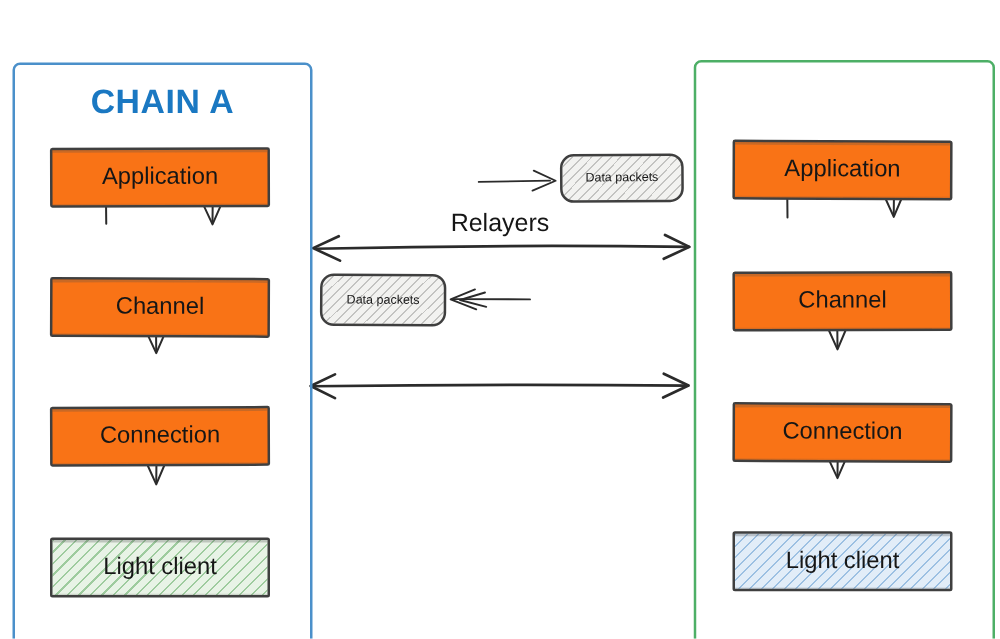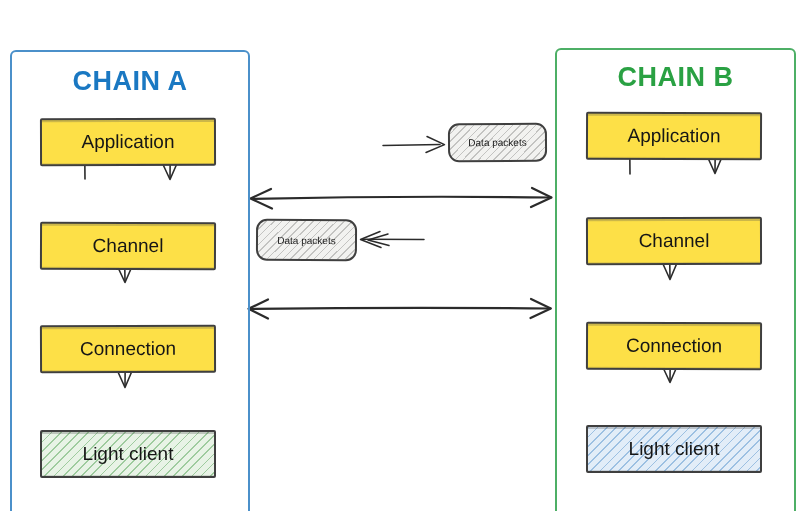--- a/index.html
+++ b/index.html
@@ -57,21 +57,21 @@
     letter-spacing: 0.5px;
   }
   .title-a { top: 14px; color: var(--chain-a-accent, #1a78c2); }
   .title-b { top: 12px; color: var(--chain-b-accent, #2aa143); }
 
   .node {
     position: absolute;
     box-sizing: border-box;
     border: 2px solid var(--box-border, #3f3f3f);
     border-radius: 2px;
-    background: #fde047;
+    background: #f97316;
     display: flex;
     align-items: center;
     justify-content: center;
     font-size: 19px;
     box-shadow: inset 0 2px 0 rgba(80,80,80,0.28), inset 0 -1px 0 rgba(80,80,80,0.18);
   }
   .panel-a .node { left: 28px; width: 176px; height: 48px; }
   .panel-b .node { left: 29px; width: 176px; height: 48px; }
 
   .a-app  { top: 66px;  transform: rotate(-0.15deg); }
@@ -187,25 +187,25 @@
 
   <div class="panel panel-a">
     <div class="chain-title title-a">CHAIN A</div>
     <div class="node a-app">Application</div>
     <div class="node a-chan">Channel</div>
     <div class="node a-conn">Connection</div>
     <div class="node a-lc hatch-green">Light client</div>
   </div>
 
   <div class="panel panel-b">
-    <div class="chain-title title-b">CHAIN B</div>
     <div class="node b-app">Application</div>
     <div class="node b-chan">Channel</div>
     <div class="node b-conn">Connection</div>
     <div class="node b-lc hatch-blue">Light client</div>
   </div>
 
+  <div class="relayers-label">Relayers</div>
 
   <div class="packet packet-top">Data packets</div>
 
   <div class="packet packet-bottom">Data packets</div>
 
 </div>
 
 </body></html>

